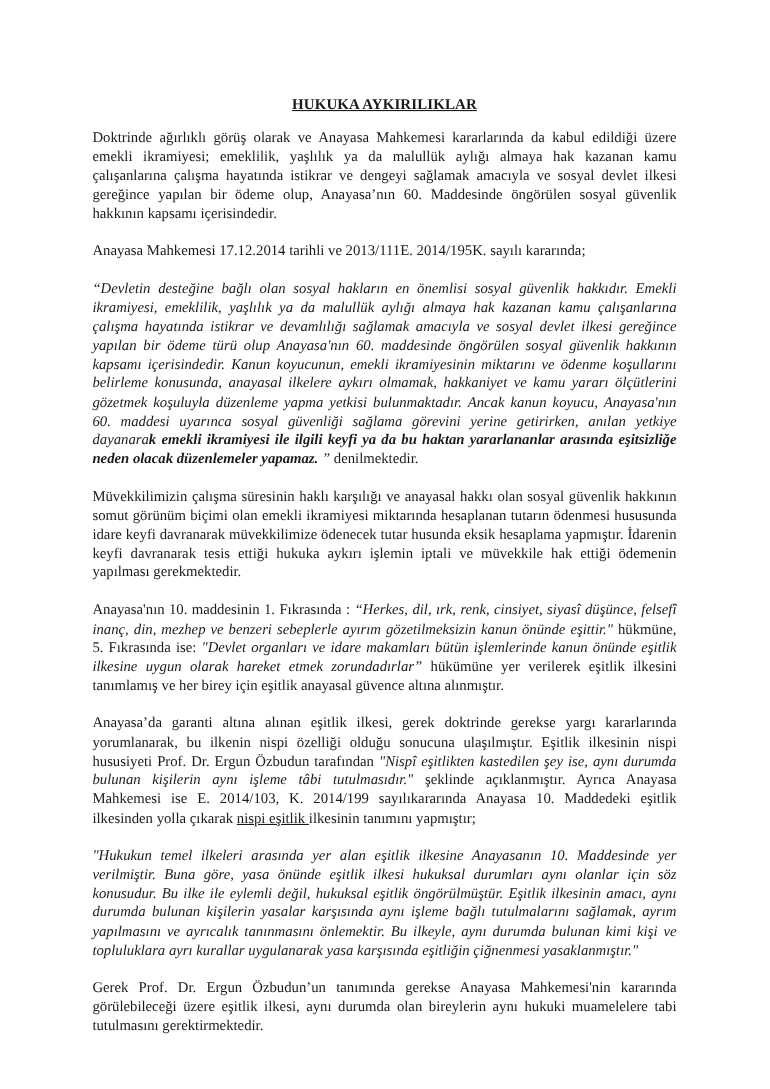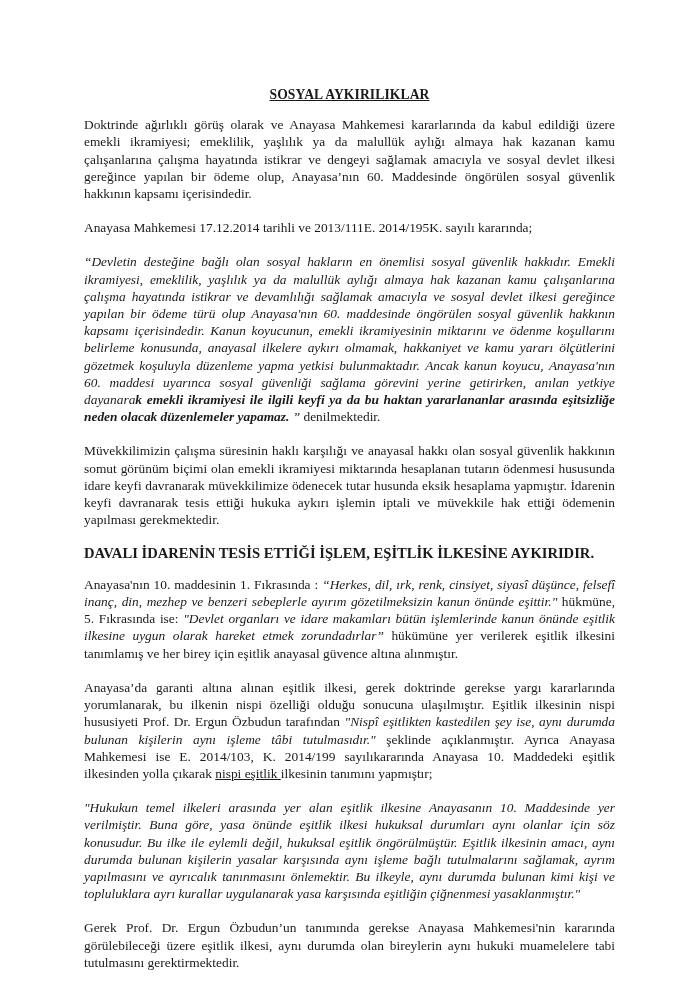--- a/index.html
+++ b/index.html
@@ -20,32 +20,31 @@
   p { margin: 0 0 17px 0; text-align: justify; }
   p.last-left { text-align-last: left; }
   .it { font-style: italic; }
   .b { font-weight: bold; }
   .bu { font-weight: normal; text-decoration: underline; }
 </style>
 </head>
 <body>
 
 <div class="page">
-  <div class="title">SOSYAL AYKIRILIKLAR</div>
+  <div class="title">HUKUKA AYKIRILIKLAR</div>
 
 
   <p>Doktrinde ağırlıklı görüş olarak ve Anayasa Mahkemesi kararlarında da kabul edildiği üzere emekli ikramiyesi; emeklilik, yaşlılık ya da malullük aylığı almaya hak kazanan kamu çalışanlarına çalışma hayatında istikrar ve dengeyi sağlamak amacıyla ve sosyal devlet ilkesi gereğince yapılan bir ödeme olup, Anayasa’nın 60. Maddesinde öngörülen sosyal güvenlik hakkının kapsamı içerisindedir.</p>
 
   <p class="last-left">Anayasa Mahkemesi 17.12.2014 tarihli ve 2013/111E. 2014/195K. sayılı kararında;</p>
 
   <p><span class="it">“Devletin desteğine bağlı olan sosyal hakların en önemlisi sosyal güvenlik hakkıdır. Emekli ikramiyesi, emeklilik, yaşlılık ya da malullük aylığı almaya hak kazanan kamu çalışanlarına çalışma hayatında istikrar ve devamlılığı sağlamak amacıyla ve sosyal devlet ilkesi gereğince yapılan bir ödeme türü olup Anayasa'nın 60. maddesinde öngörülen sosyal güvenlik hakkının kapsamı içerisindedir. Kanun koyucunun, emekli ikramiyesinin miktarını ve ödenme koşullarını belirleme konusunda, anayasal ilkelere aykırı olmamak, hakkaniyet ve kamu yararı ölçütlerini gözetmek koşuluyla düzenleme yapma yetkisi bulunmaktadır. Ancak kanun koyucu, Anayasa'nın 60. maddesi uyarınca sosyal güvenliği sağlama görevini yerine getirirken, anılan yetkiye dayanara</span><span class="it b">k emekli ikramiyesi ile ilgili keyfi ya da bu haktan yararlananlar arasında eşitsizliğe neden olacak düzenlemeler yapamaz.</span><span class="it"> ”</span><span> denilmektedir.</span></p>
 
   <p>Müvekkilimizin çalışma süresinin haklı karşılığı ve anayasal hakkı olan sosyal güvenlik hakkının somut görünüm biçimi olan emekli ikramiyesi miktarında hesaplanan tutarın ödenmesi hususunda idare keyfi davranarak müvekkilimize ödenecek tutar husunda eksik hesaplama yapmıştır. İdarenin keyfi davranarak tesis ettiği hukuka aykırı işlemin iptali ve müvekkile hak ettiği ödemenin yapılması gerekmektedir.</p>
 
-  <div class="h">DAVALI İDARENİN TESİS ETTİĞİ İŞLEM, EŞİTLİK İLKESİNE AYKIRIDIR.</div>
 
   <p><span>Anayasa'nın 10. maddesinin 1. Fıkrasında : </span><span class="it">“Herkes, dil, ırk, renk, cinsiyet, siyasî düşünce, felsefî inanç, din, mezhep ve benzeri sebeplerle ayırım gözetilmeksizin kanun önünde eşittir."</span><span> hükmüne, 5. Fıkrasında ise: </span><span class="it">"Devlet organları ve idare makamları bütün işlemlerinde kanun önünde eşitlik ilkesine uygun olarak hareket etmek zorundadırlar”</span><span> hükümüne yer verilerek eşitlik ilkesini tanımlamış ve her birey için eşitlik anayasal güvence altına alınmıştır.</span></p>
 
   <p><span>Anayasa’da garanti altına alınan eşitlik ilkesi, gerek doktrinde gerekse yargı kararlarında yorumlanarak, bu ilkenin nispi özelliği olduğu sonucuna ulaşılmıştır. Eşitlik ilkesinin nispi hususiyeti Prof. Dr. Ergun Özbudun tarafından </span><span class="it">"Nispî eşitlikten kastedilen şey ise, aynı durumda bulunan kişilerin aynı işleme tâbi tutulmasıdır."</span><span> şeklinde açıklanmıştır. Ayrıca Anayasa Mahkemesi ise E. 2014/103, K. 2014/199 sayılıkararında Anayasa 10. Maddedeki eşitlik ilkesinden yolla çıkarak </span><span class="bu">nispi eşitlik </span><span>ilkesinin tanımını yapmıştır;</span></p>
 
   <p class="it">"Hukukun temel ilkeleri arasında yer alan eşitlik ilkesine Anayasanın 10. Maddesinde yer verilmiştir. Buna göre, yasa önünde eşitlik ilkesi hukuksal durumları aynı olanlar için söz konusudur. Bu ilke ile eylemli değil, hukuksal eşitlik öngörülmüştür. Eşitlik ilkesinin amacı, aynı durumda bulunan kişilerin yasalar karşısında aynı işleme bağlı tutulmalarını sağlamak, ayrım yapılmasını ve ayrıcalık tanınmasını önlemektir. Bu ilkeyle, aynı durumda bulunan kimi kişi ve topluluklara ayrı kurallar uygulanarak yasa karşısında eşitliğin çiğnenmesi yasaklanmıştır."</p>
 
   <p>Gerek Prof. Dr. Ergun Özbudun’un tanımında gerekse Anayasa Mahkemesi'nin kararında görülebileceği üzere eşitlik ilkesi, aynı durumda olan bireylerin aynı hukuki muamelelere tabi tutulmasını gerektirmektedir.</p>
 </div>
 

